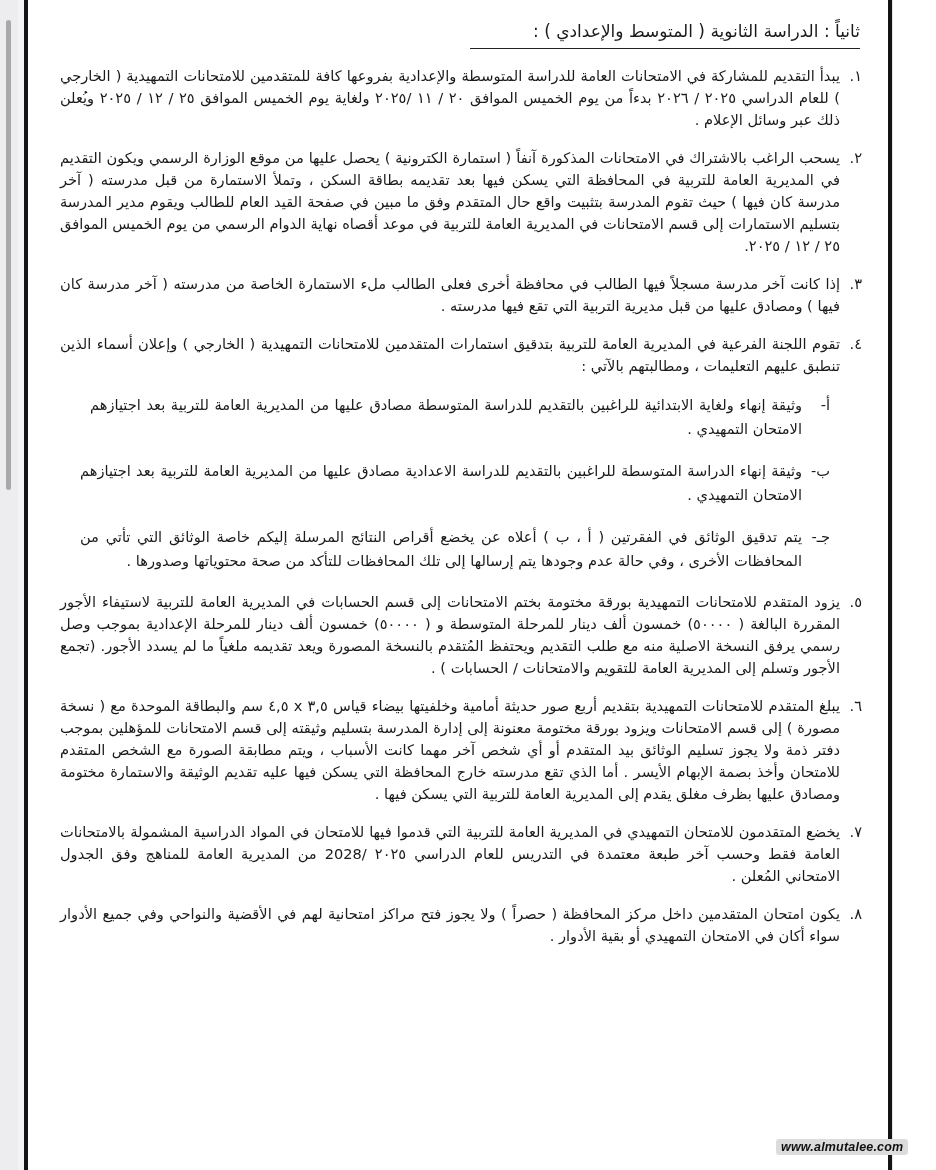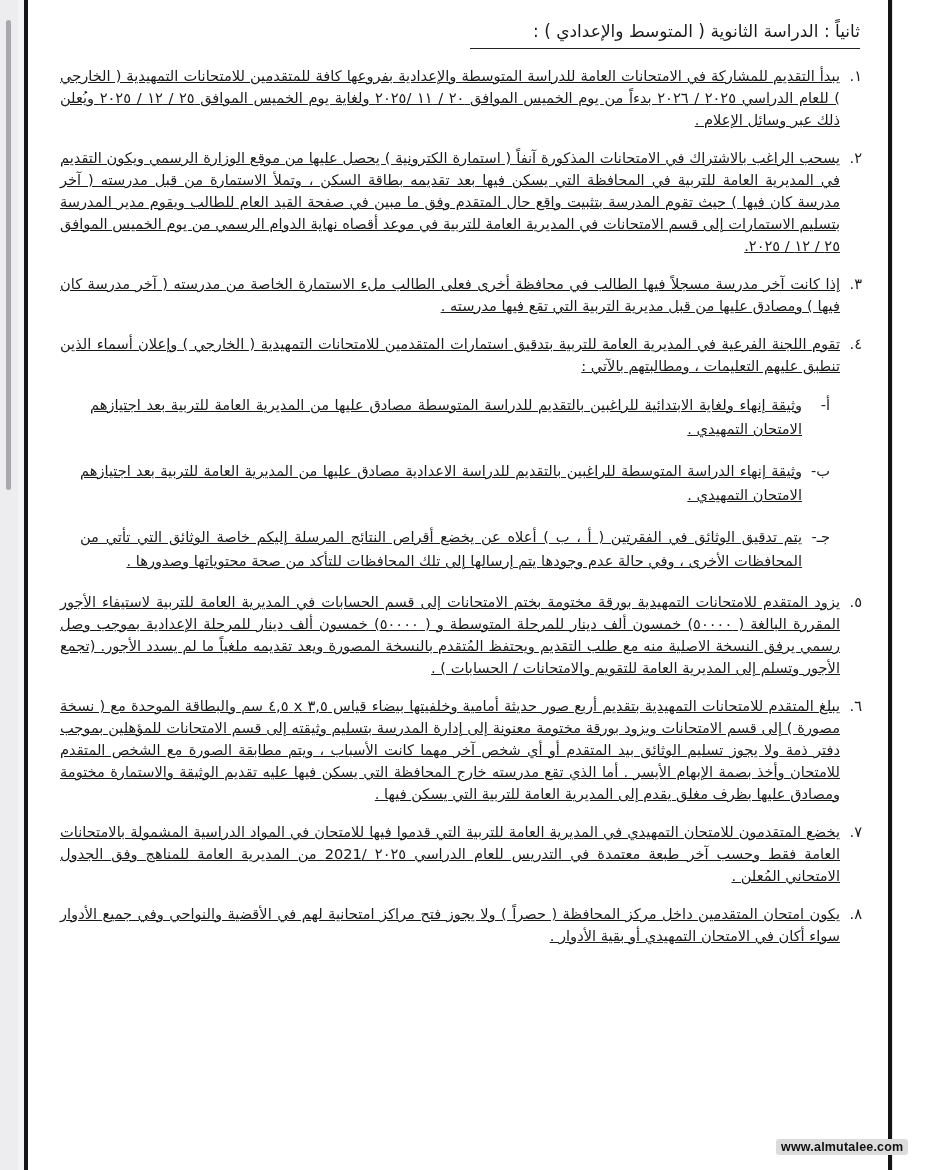--- a/index.html
+++ b/index.html
@@ -27,21 +27,20 @@
   }
   .right-gutter {
     position: absolute; left: 892px; top: 0; width: 44px; height: 1170px;
     background: #ffffff;
     border-left: 1px solid #e4e4ea;
   }
   .content {
     position: absolute; left: 60px; top: 18px; width: 800px;
     direction: rtl; text-align: justify;
     font-family: "DejaVu Sans", sans-serif;
-    text-decoration: underline;
   }
   .heading {
     font-size: 17px; line-height: 26px;
     display: inline-block;
     border-bottom: 1.5px solid #222;
     padding: 0 0 4px 0;
     margin-bottom: 16px;
     margin-right: 0;
     text-align: right;
     width: 390px;
@@ -51,21 +50,21 @@
   .item .text { margin-right: 20px; }
   .sub { position: relative; margin: 0 0 18px 0; font-size: 14.6px; line-height: 24px; }
   .sub .letter { position: absolute; right: 30px; top: 0; width: 26px; text-align: right; }
   .sub .text { margin-right: 58px; margin-left: 20px; }
   .sub.first .text { margin-left: 30px; }
   .watermark {
     position: absolute; left: 776px; top: 1139px;
     background: #dcdcdc; border-radius: 3px;
     padding: 1px 5px;
     font-family: "Liberation Sans", sans-serif;
-    font-weight: bold; font-size: 12.5px;
+    font-style: italic; font-weight: bold; font-size: 12.5px;
     color: #111; letter-spacing: 0.2px;
   }
 </style>
 </head>
 <body>
 
 <div class="scrollbar-track">
   <div class="scrollbar-thumb"></div>
 </div>
 
@@ -115,21 +114,21 @@
     <div class="text">يزود المتقدم للامتحانات التمهيدية بورقة مختومة بختم الامتحانات إلى قسم الحسابات في المديرية العامة للتربية لاستيفاء الأجور المقررة البالغة ( ٥٠٠٠٠) خمسون ألف دينار للمرحلة المتوسطة و ( ٥٠٠٠٠) خمسون ألف دينار للمرحلة الإعدادية بموجب وصل رسمي يرفق النسخة الاصلية منه مع طلب التقديم ويحتفظ المُتقدم بالنسخة المصورة ويعد تقديمه ملغياً ما لم يسدد الأجور. (تجمع الأجور وتسلم إلى المديرية العامة للتقويم والامتحانات / الحسابات ) .</div>
   </div>
 
   <div class="item">
     <span class="num">٦.</span>
     <div class="text">يبلغ المتقدم للامتحانات التمهيدية بتقديم أربع صور حديثة أمامية وخلفيتها بيضاء قياس ٣,٥ x ٤,٥ سم والبطاقة الموحدة مع ( نسخة مصورة ) إلى قسم الامتحانات ويزود بورقة مختومة معنونة إلى إدارة المدرسة بتسليم وثيقته إلى قسم الامتحانات للمؤهلين بموجب دفتر ذمة ولا يجوز تسليم الوثائق بيد المتقدم أو أي شخص آخر مهما كانت الأسباب ، ويتم مطابقة الصورة مع الشخص المتقدم للامتحان وأخذ بصمة الإبهام الأيسر . أما الذي تقع مدرسته خارج المحافظة التي يسكن فيها عليه تقديم الوثيقة والاستمارة مختومة ومصادق عليها بظرف مغلق يقدم إلى المديرية العامة للتربية التي يسكن فيها .</div>
   </div>
 
   <div class="item">
     <span class="num">٧.</span>
-    <div class="text">يخضع المتقدمون للامتحان التمهيدي في المديرية العامة للتربية التي قدموا فيها للامتحان في المواد الدراسية المشمولة بالامتحانات العامة فقط وحسب آخر طبعة معتمدة في التدريس للعام الدراسي ٢٠٢٥ /2021 من المديرية العامة للمناهج وفق الجدول الامتحاني المُعلن .</div>
+    <div class="text">يخضع المتقدمون للامتحان التمهيدي في المديرية العامة للتربية التي قدموا فيها للامتحان في المواد الدراسية المشمولة بالامتحانات العامة فقط وحسب آخر طبعة معتمدة في التدريس للعام الدراسي ٢٠٢٥ /2028 من المديرية العامة للمناهج وفق الجدول الامتحاني المُعلن .</div>
   </div>
 
   <div class="item">
     <span class="num">٨.</span>
     <div class="text">يكون امتحان المتقدمين داخل مركز المحافظة ( حصراً ) ولا يجوز فتح مراكز امتحانية لهم في الأقضية والنواحي وفي جميع الأدوار سواء أكان في الامتحان التمهيدي أو بقية الأدوار .</div>
   </div>
 </div>
 
 <div class="watermark">www.almutalee.com</div>
 

